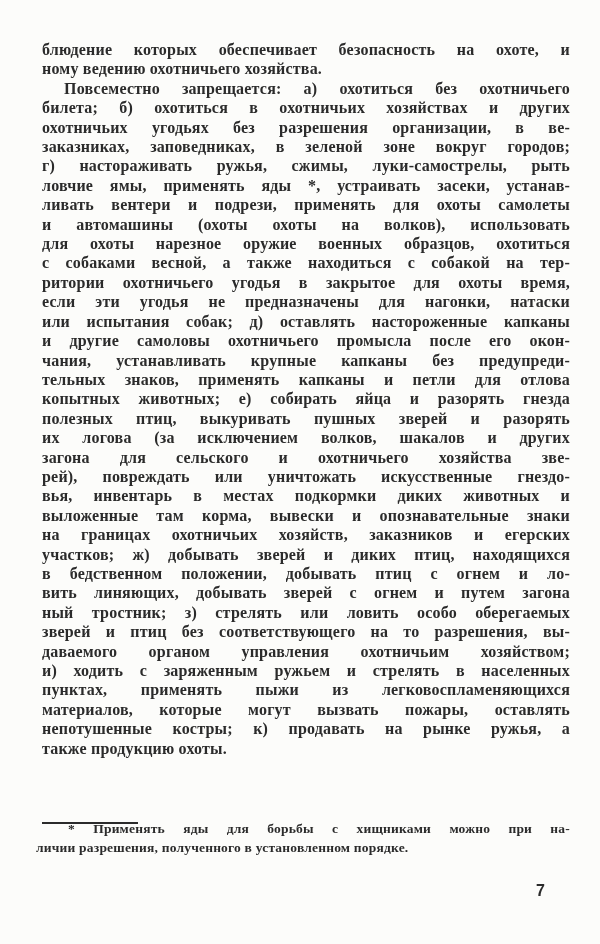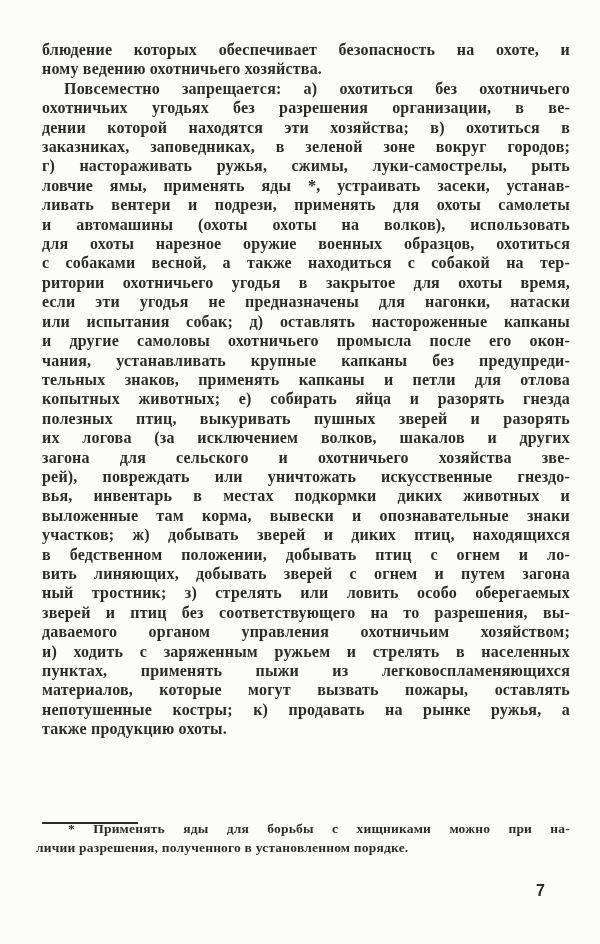--- a/index.html
+++ b/index.html
@@ -71,42 +71,43 @@
   }
 </style>
 </head>
 <body>
 
 <div class="page">
   <main class="body-text">
       <div class="line">блюдение которых обеспечивает безопасность на охоте, и</div>
       <div class="line para-end">ному ведению охотничьего хозяйства.</div>
       <div class="line first-indent">Повсеместно запрещается: а) охотиться без охотничьего</div>
+      <div class="line">билета; б) охотиться в охотничьих хозяйствах и других</div>
       <div class="line">охотничьих угодьях без разрешения организации, в ве-</div>
-      <div class="line">дении которой находятся эти хозяйства; в) охотиться в</div>
       <div class="line">заказниках, заповедниках, в зеленой зоне вокруг городов;</div>
       <div class="line">г) настораживать ружья, сжимы, луки-самострелы, рыть</div>
       <div class="line">ловчие ямы, применять яды *, устраивать засеки, устанав-</div>
       <div class="line">ливать вентери и подрези, применять для охоты самолеты</div>
       <div class="line">и автомашины (охоты охоты на волков), использовать</div>
       <div class="line">для охоты нарезное оружие военных образцов, охотиться</div>
       <div class="line">с собаками весной, а также находиться с собакой на тер-</div>
       <div class="line">ритории охотничьего угодья в закрытое для охоты время,</div>
       <div class="line">если эти угодья не предназначены для нагонки, натаски</div>
       <div class="line">или испытания собак; д) оставлять настороженные капканы</div>
       <div class="line">и другие самоловы охотничьего промысла после его окон-</div>
       <div class="line">чания, устанавливать крупные капканы без предупреди-</div>
       <div class="line">тельных знаков, применять капканы и петли для отлова</div>
       <div class="line">копытных животных; е) собирать яйца и разорять гнезда</div>
       <div class="line">полезных птиц, выкуривать пушных зверей и разорять</div>
       <div class="line">их логова (за исключением волков, шакалов и других</div>
       <div class="line">загона для сельского и охотничьего хозяйства зве-</div>
       <div class="line">рей), повреждать или уничтожать искусственные гнездо-</div>
       <div class="line">вья, инвентарь в местах подкормки диких животных и</div>
       <div class="line">выложенные там корма, вывески и опознавательные знаки</div>
+      <div class="line">на границах охотничьих хозяйств, заказников и егерских</div>
       <div class="line">участков; ж) добывать зверей и диких птиц, находящихся</div>
       <div class="line">в бедственном положении, добывать птиц с огнем и ло-</div>
       <div class="line">вить линяющих, добывать зверей с огнем и путем загона</div>
       <div class="line">ный тростник; з) стрелять или ловить особо оберегаемых</div>
       <div class="line">зверей и птиц без соответствующего на то разрешения, вы-</div>
       <div class="line">даваемого органом управления охотничьим хозяйством;</div>
       <div class="line">и) ходить с заряженным ружьем и стрелять в населенных</div>
       <div class="line">пунктах, применять пыжи из легковоспламеняющихся</div>
       <div class="line">материалов, которые могут вызвать пожары, оставлять</div>
       <div class="line">непотушенные костры; к) продавать на рынке ружья, а</div>

